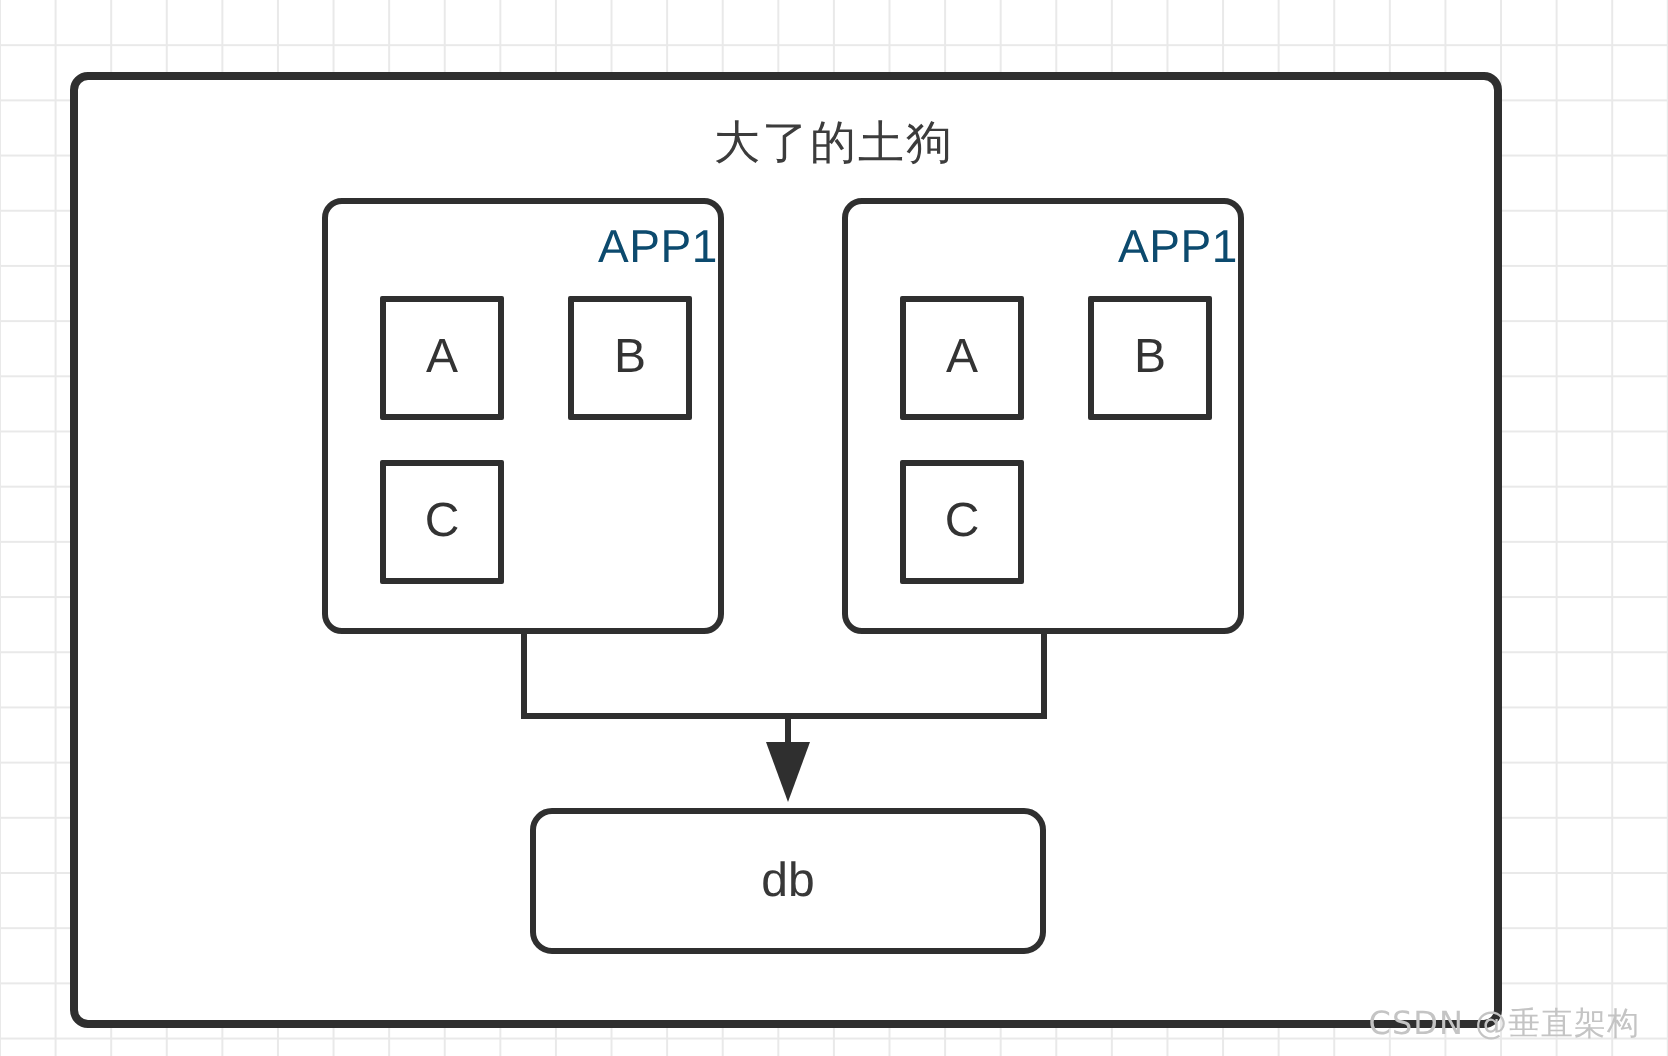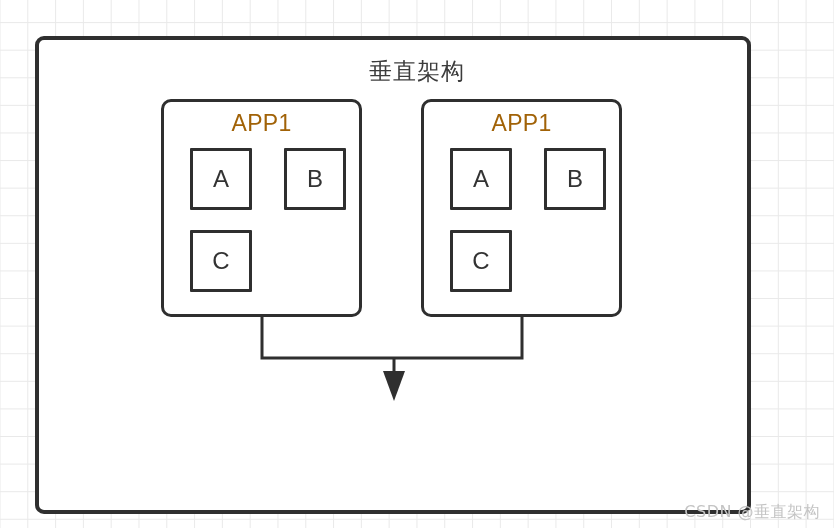--- a/index.html
+++ b/index.html
@@ -61,23 +61,23 @@
     top: 99px;
     width: 201px;
     height: 218px;
   }
 
   .panel-title {
     position: absolute;
     top: 8px;
     left: 0;
     width: 100%;
-    text-align: center;
+    text-align: right;
     font-size: 23px;
-    color: #a16207;
+    color: #0c4a6e;
     letter-spacing: 0.3px;
   }
 
   .module {
     border-width: 3px;
     border-radius: 1px;
     display: flex;
     align-items: center;
     justify-content: center;
     font-size: 24px;
@@ -139,21 +139,21 @@
     letter-spacing: 0.5px;
   }
 </style>
 </head>
 <body>
 
 <div id="canvas">
 
   <div class="box outer-frame"></div>
 
-  <div id="diagram-title">垂直架构</div>
+  <div id="diagram-title">大了的土狗</div>
 
   <div class="box app-panel" id="app-panel-left">
     <div class="panel-title">APP1</div>
     <div class="box module mod-a">A</div>
     <div class="box module mod-b">B</div>
     <div class="box module mod-c">C</div>
   </div>
 
   <div class="box app-panel" id="app-panel-right">
     <div class="panel-title">APP1</div>
@@ -164,16 +164,17 @@
 
   <svg id="connectors" viewBox="0 0 834 528">
 
     <path d="M 262 317 L 262 358 L 522 358 L 522 317" fill="none" stroke="#2f2f2f" stroke-width="3" stroke-linecap="butt" stroke-linejoin="miter"></path>
 
     <line x1="394" y1="358" x2="394" y2="385" stroke="#2f2f2f" stroke-width="3"></line>
 
     <polygon points="394,401 383,371 405,371" fill="#2f2f2f"></polygon>
   </svg>
 
+  <div class="box db-box">db</div>
 
   <div id="watermark">CSDN @垂直架构</div>
 
 </div>
 
 </body></html>

